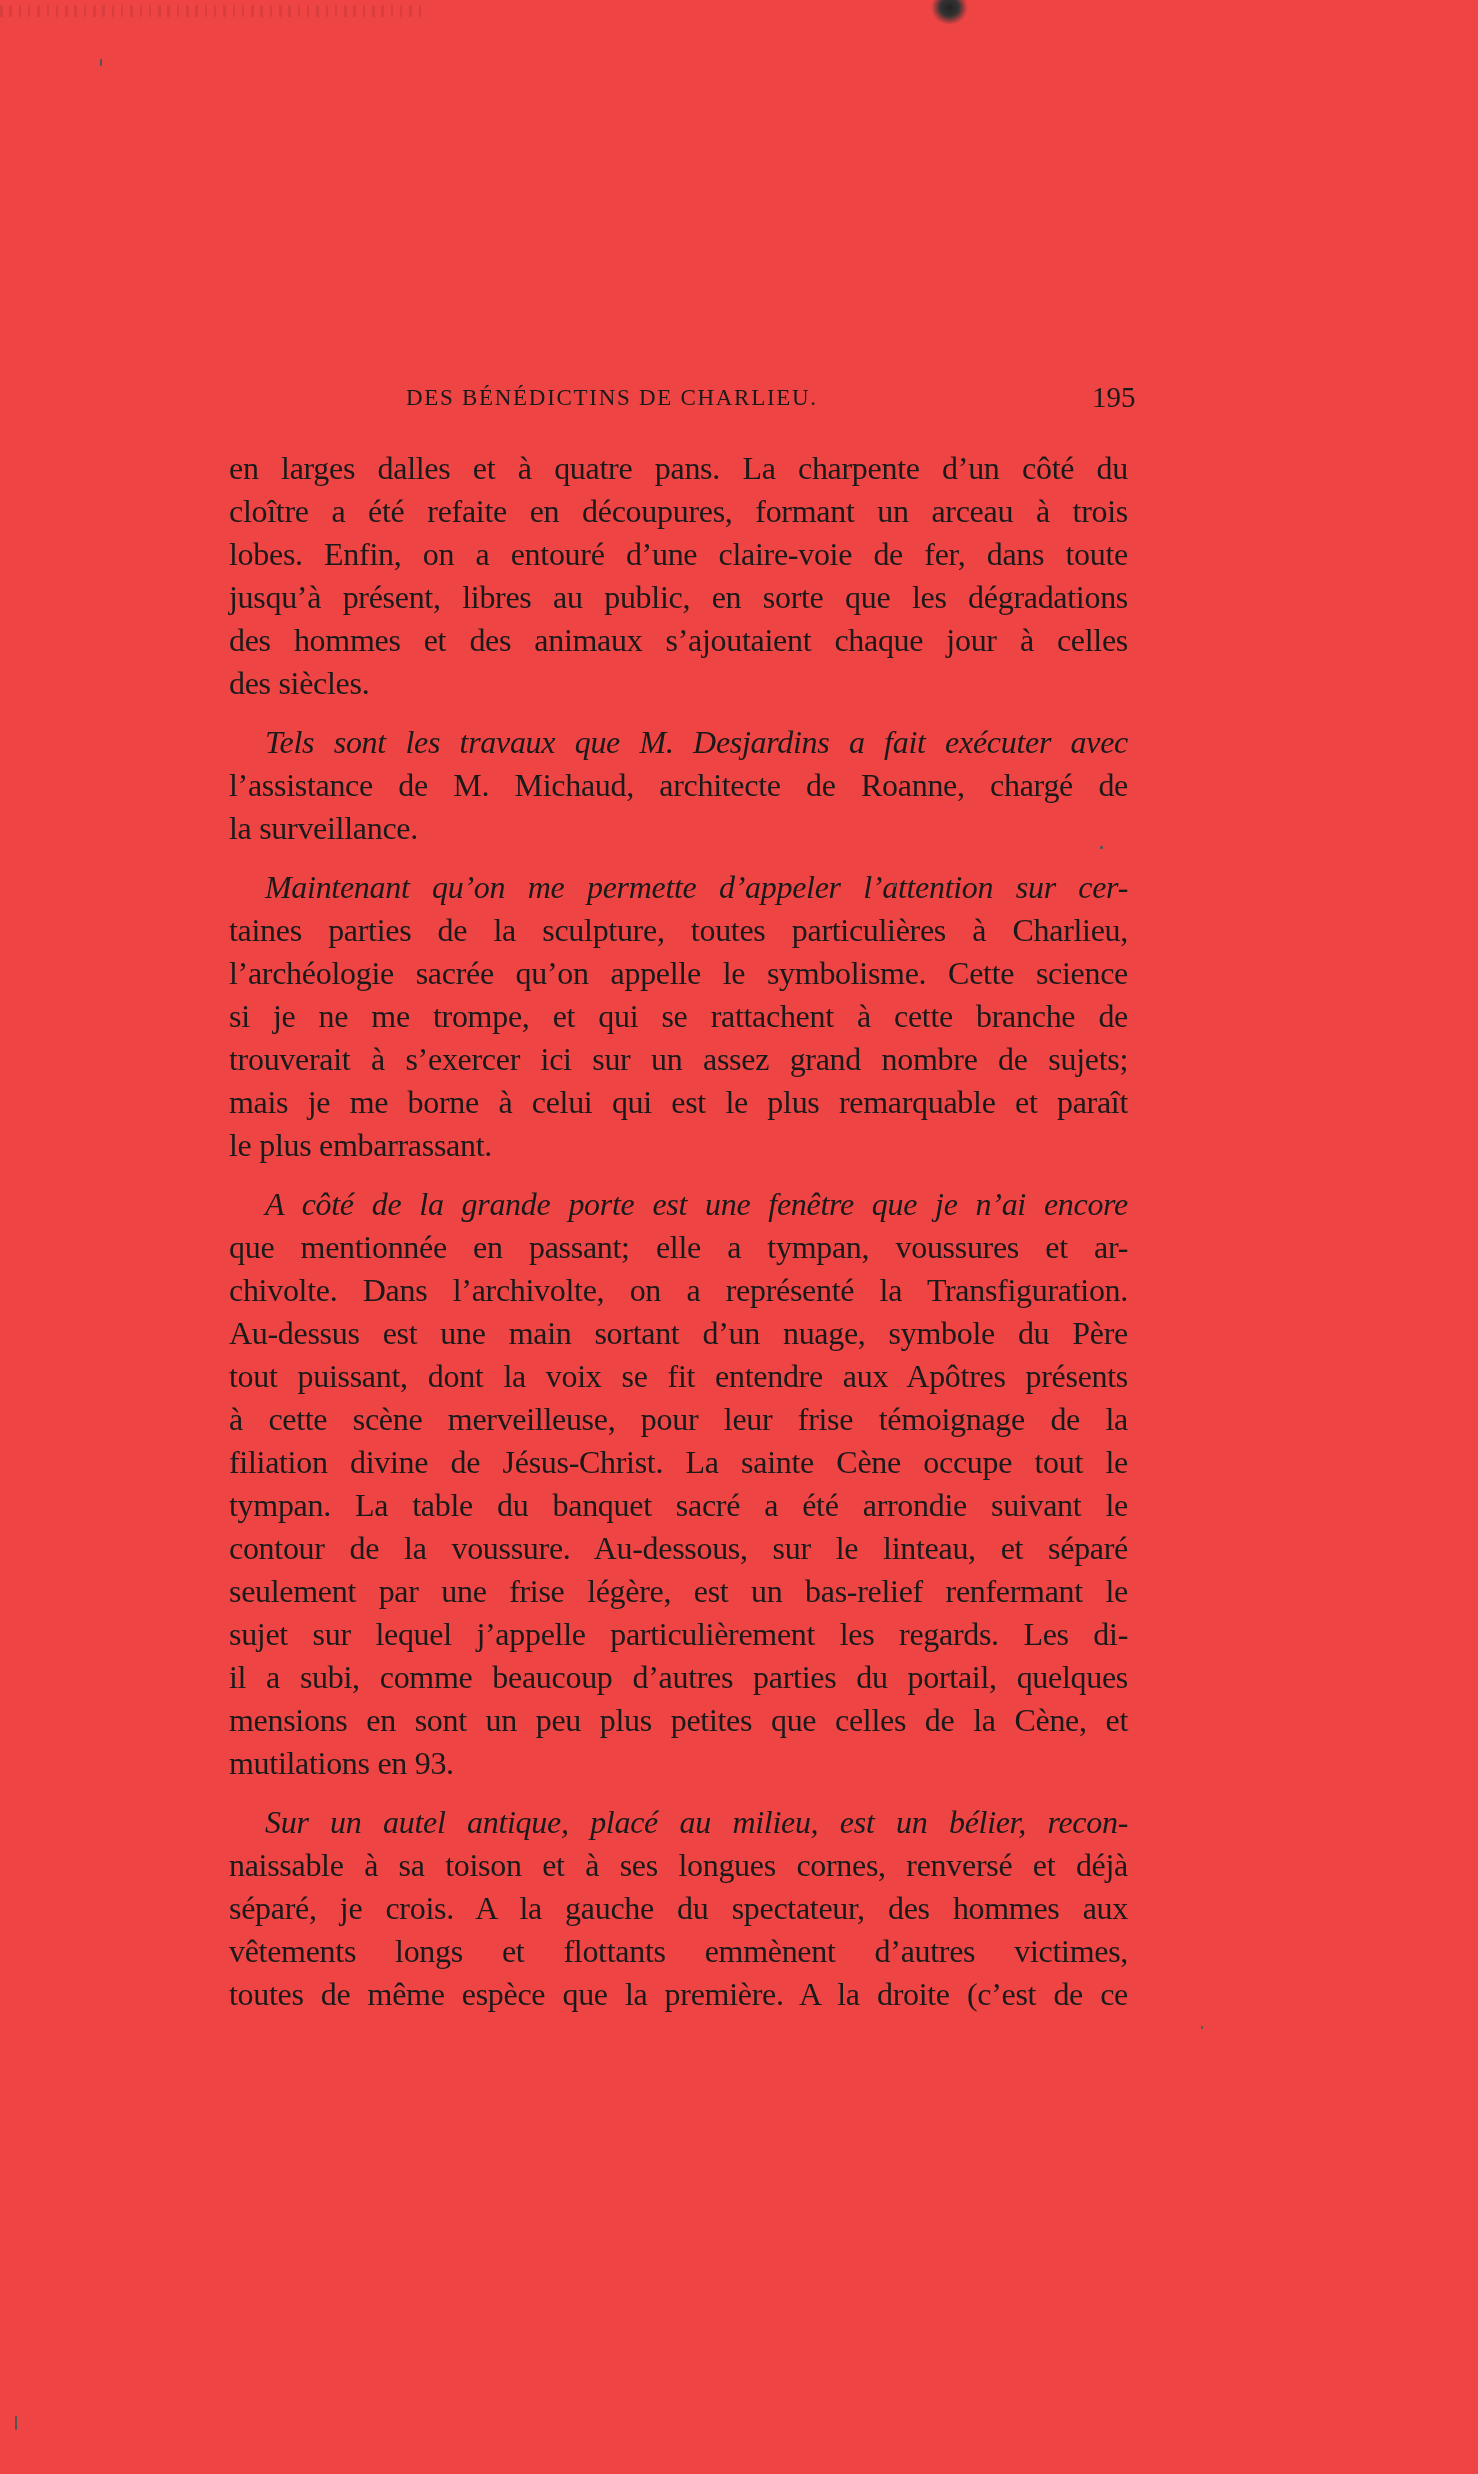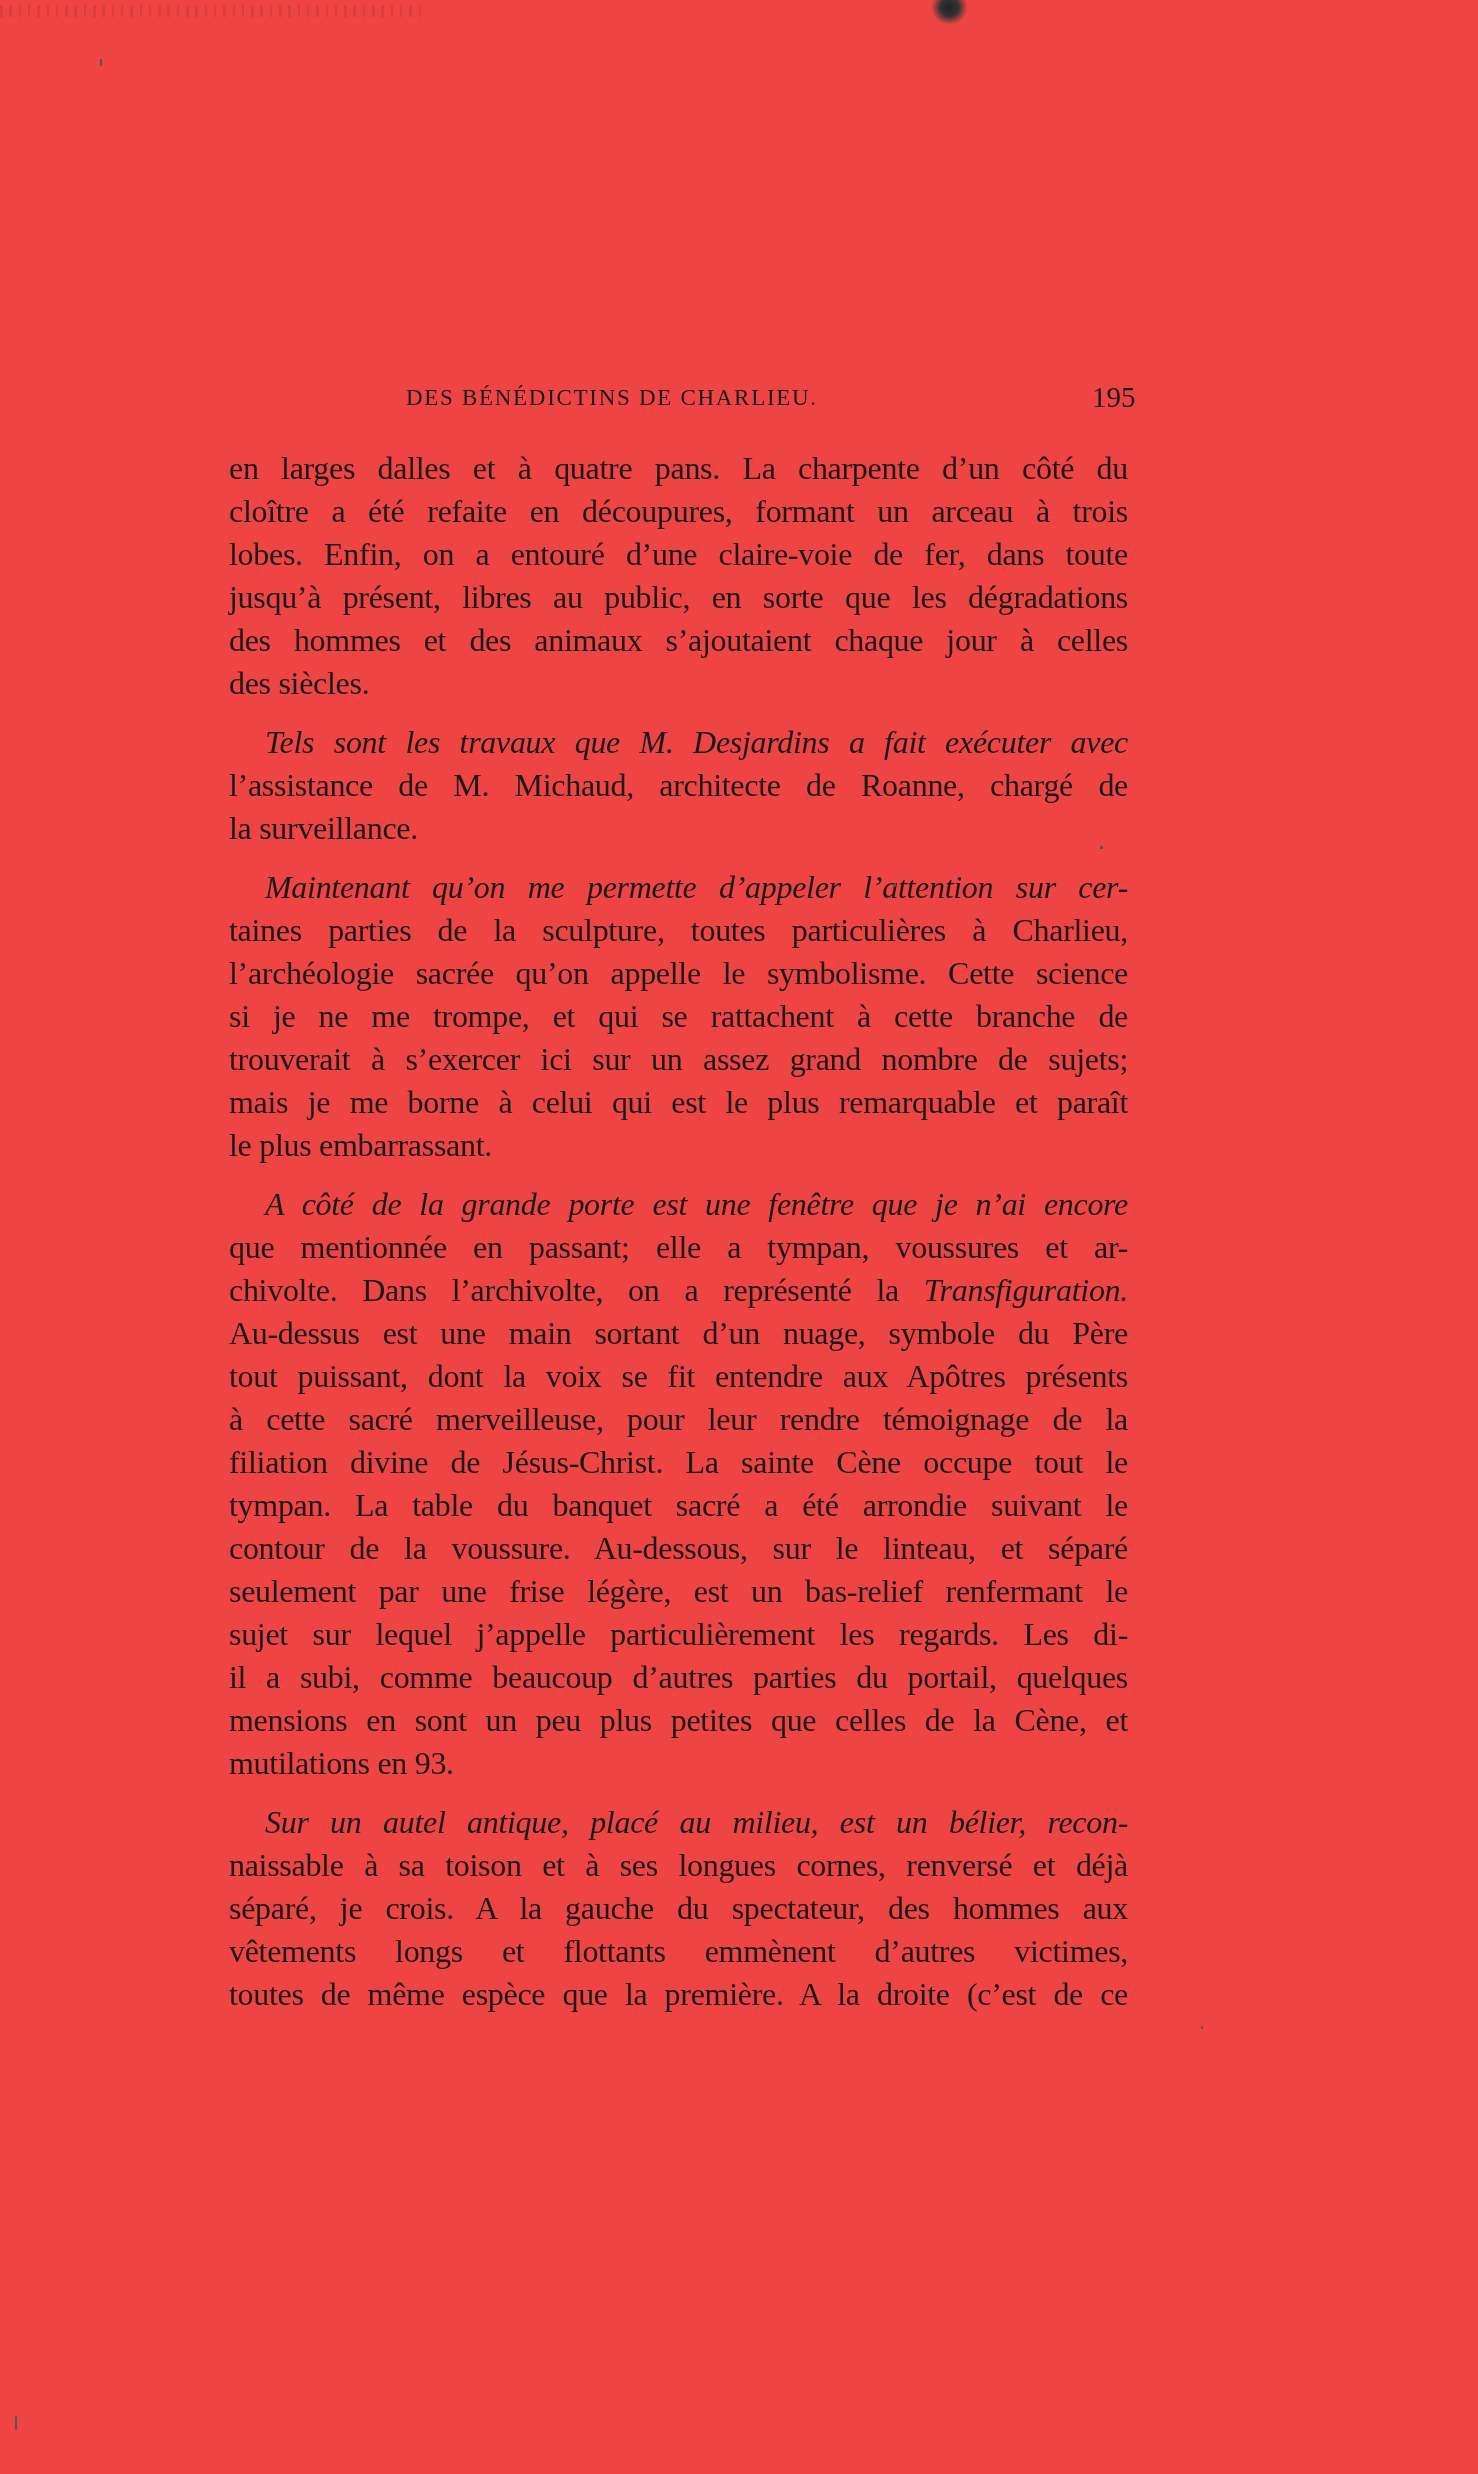--- a/index.html
+++ b/index.html
@@ -67,21 +67,20 @@
       letter-spacing: -0.3px;
     }
     .line.last {
       text-align-last: left;
     }
     .line.indent {
       padding-left: 36px;
       font-style: italic;
     }
     .ital {
-      font-style: italic;
     }
     .speck {
       position: absolute;
       background: #555;
       border-radius: 0.8px;
     }
     .ornament {
       position: absolute;
       top: 0;
       left: 931px;
@@ -138,21 +137,21 @@
       <span class="line">mais je me borne à celui qui est le plus remarquable et paraît</span>
       <span class="line last">le plus embarrassant.</span>
     </div>
 
     <div class="para">
       <span class="line indent">A côté de la grande porte est une fenêtre que je n’ai encore</span>
       <span class="line">que mentionnée en passant; elle a tympan, voussures et ar-</span>
       <span class="line"><span>chivolte. Dans l’archivolte, on a représenté la </span><span class="ital">Transfiguration.</span></span>
       <span class="line">Au-dessus est une main sortant d’un nuage, symbole du Père</span>
       <span class="line">tout puissant, dont la voix se fit entendre aux Apôtres présents</span>
-      <span class="line">à cette sacré merveilleuse, pour leur rendre témoignage de la</span>
+      <span class="line">à cette scène merveilleuse, pour leur frise témoignage de la</span>
       <span class="line">filiation divine de Jésus-Christ. La sainte Cène occupe tout le</span>
       <span class="line">tympan. La table du banquet sacré a été arrondie suivant le</span>
       <span class="line">contour de la voussure. Au-dessous, sur le linteau, et séparé</span>
       <span class="line">seulement par une frise légère, est un bas-relief renfermant le</span>
       <span class="line">sujet sur lequel j’appelle particulièrement les regards. Les di-</span>
       <span class="line">il a subi, comme beaucoup d’autres parties du portail, quelques</span>
       <span class="line">mensions en sont un peu plus petites que celles de la Cène, et</span>
       <span class="line last">mutilations en 93.</span>
     </div>
 

